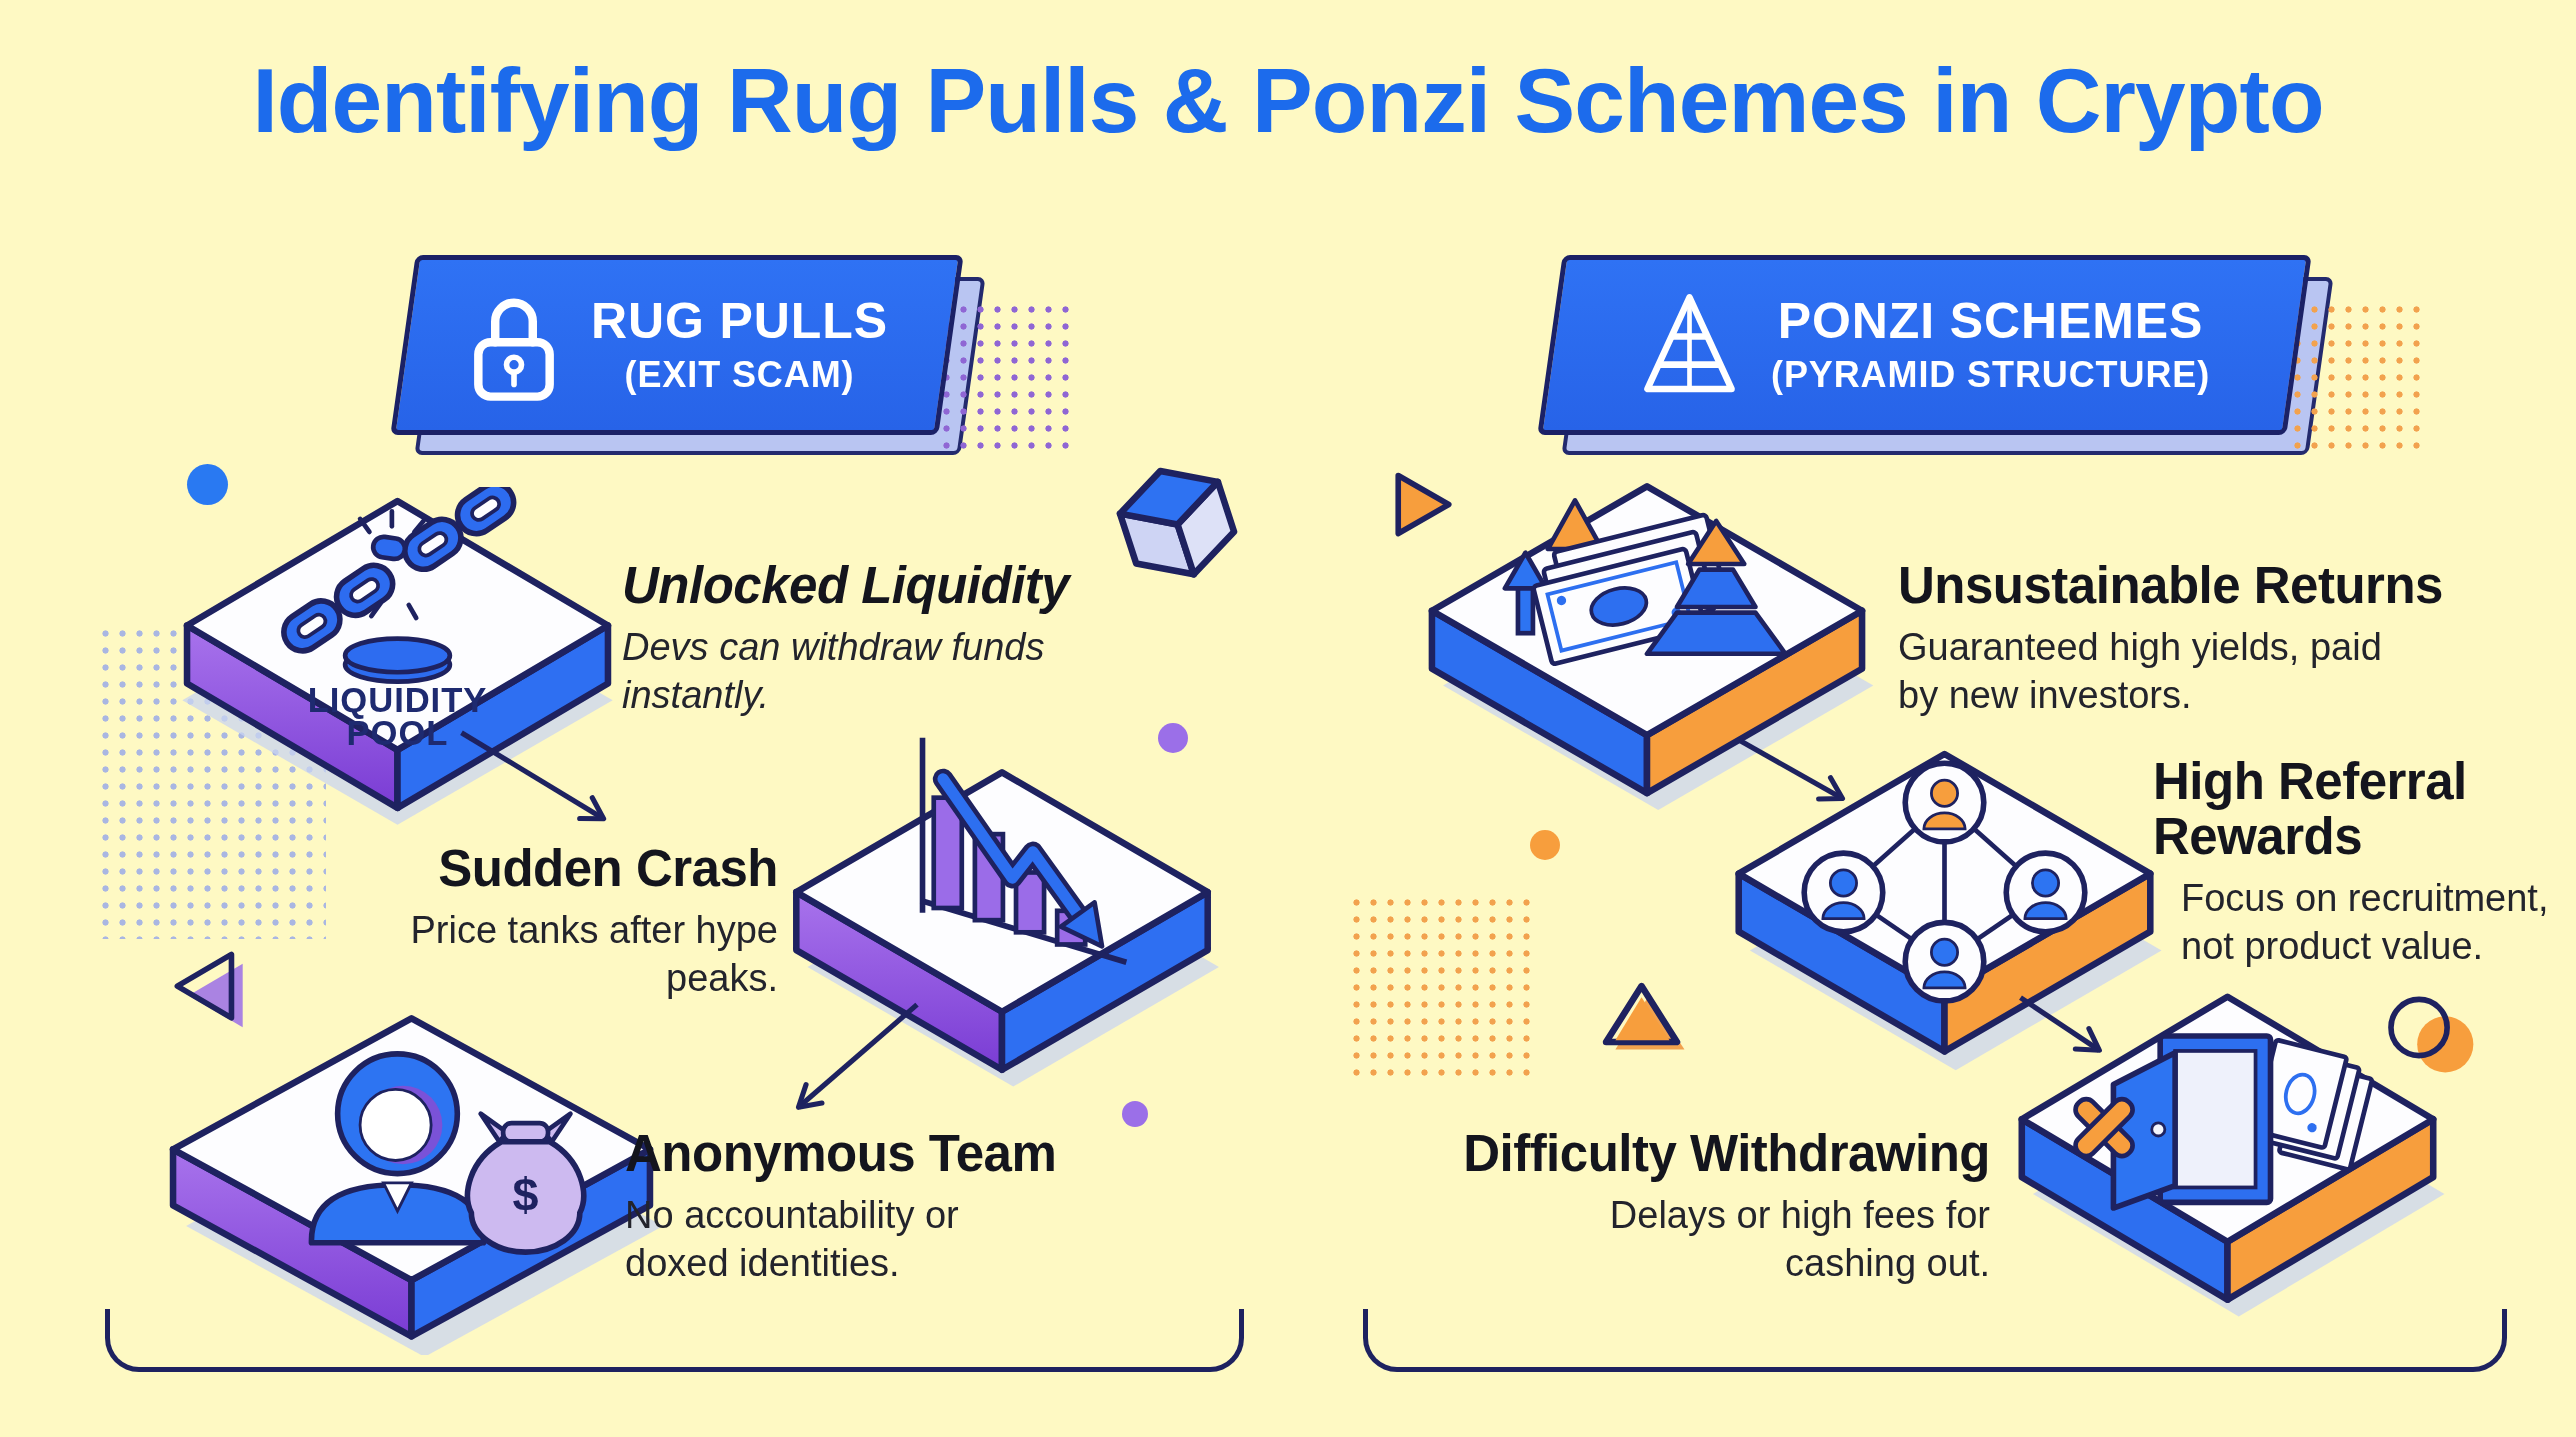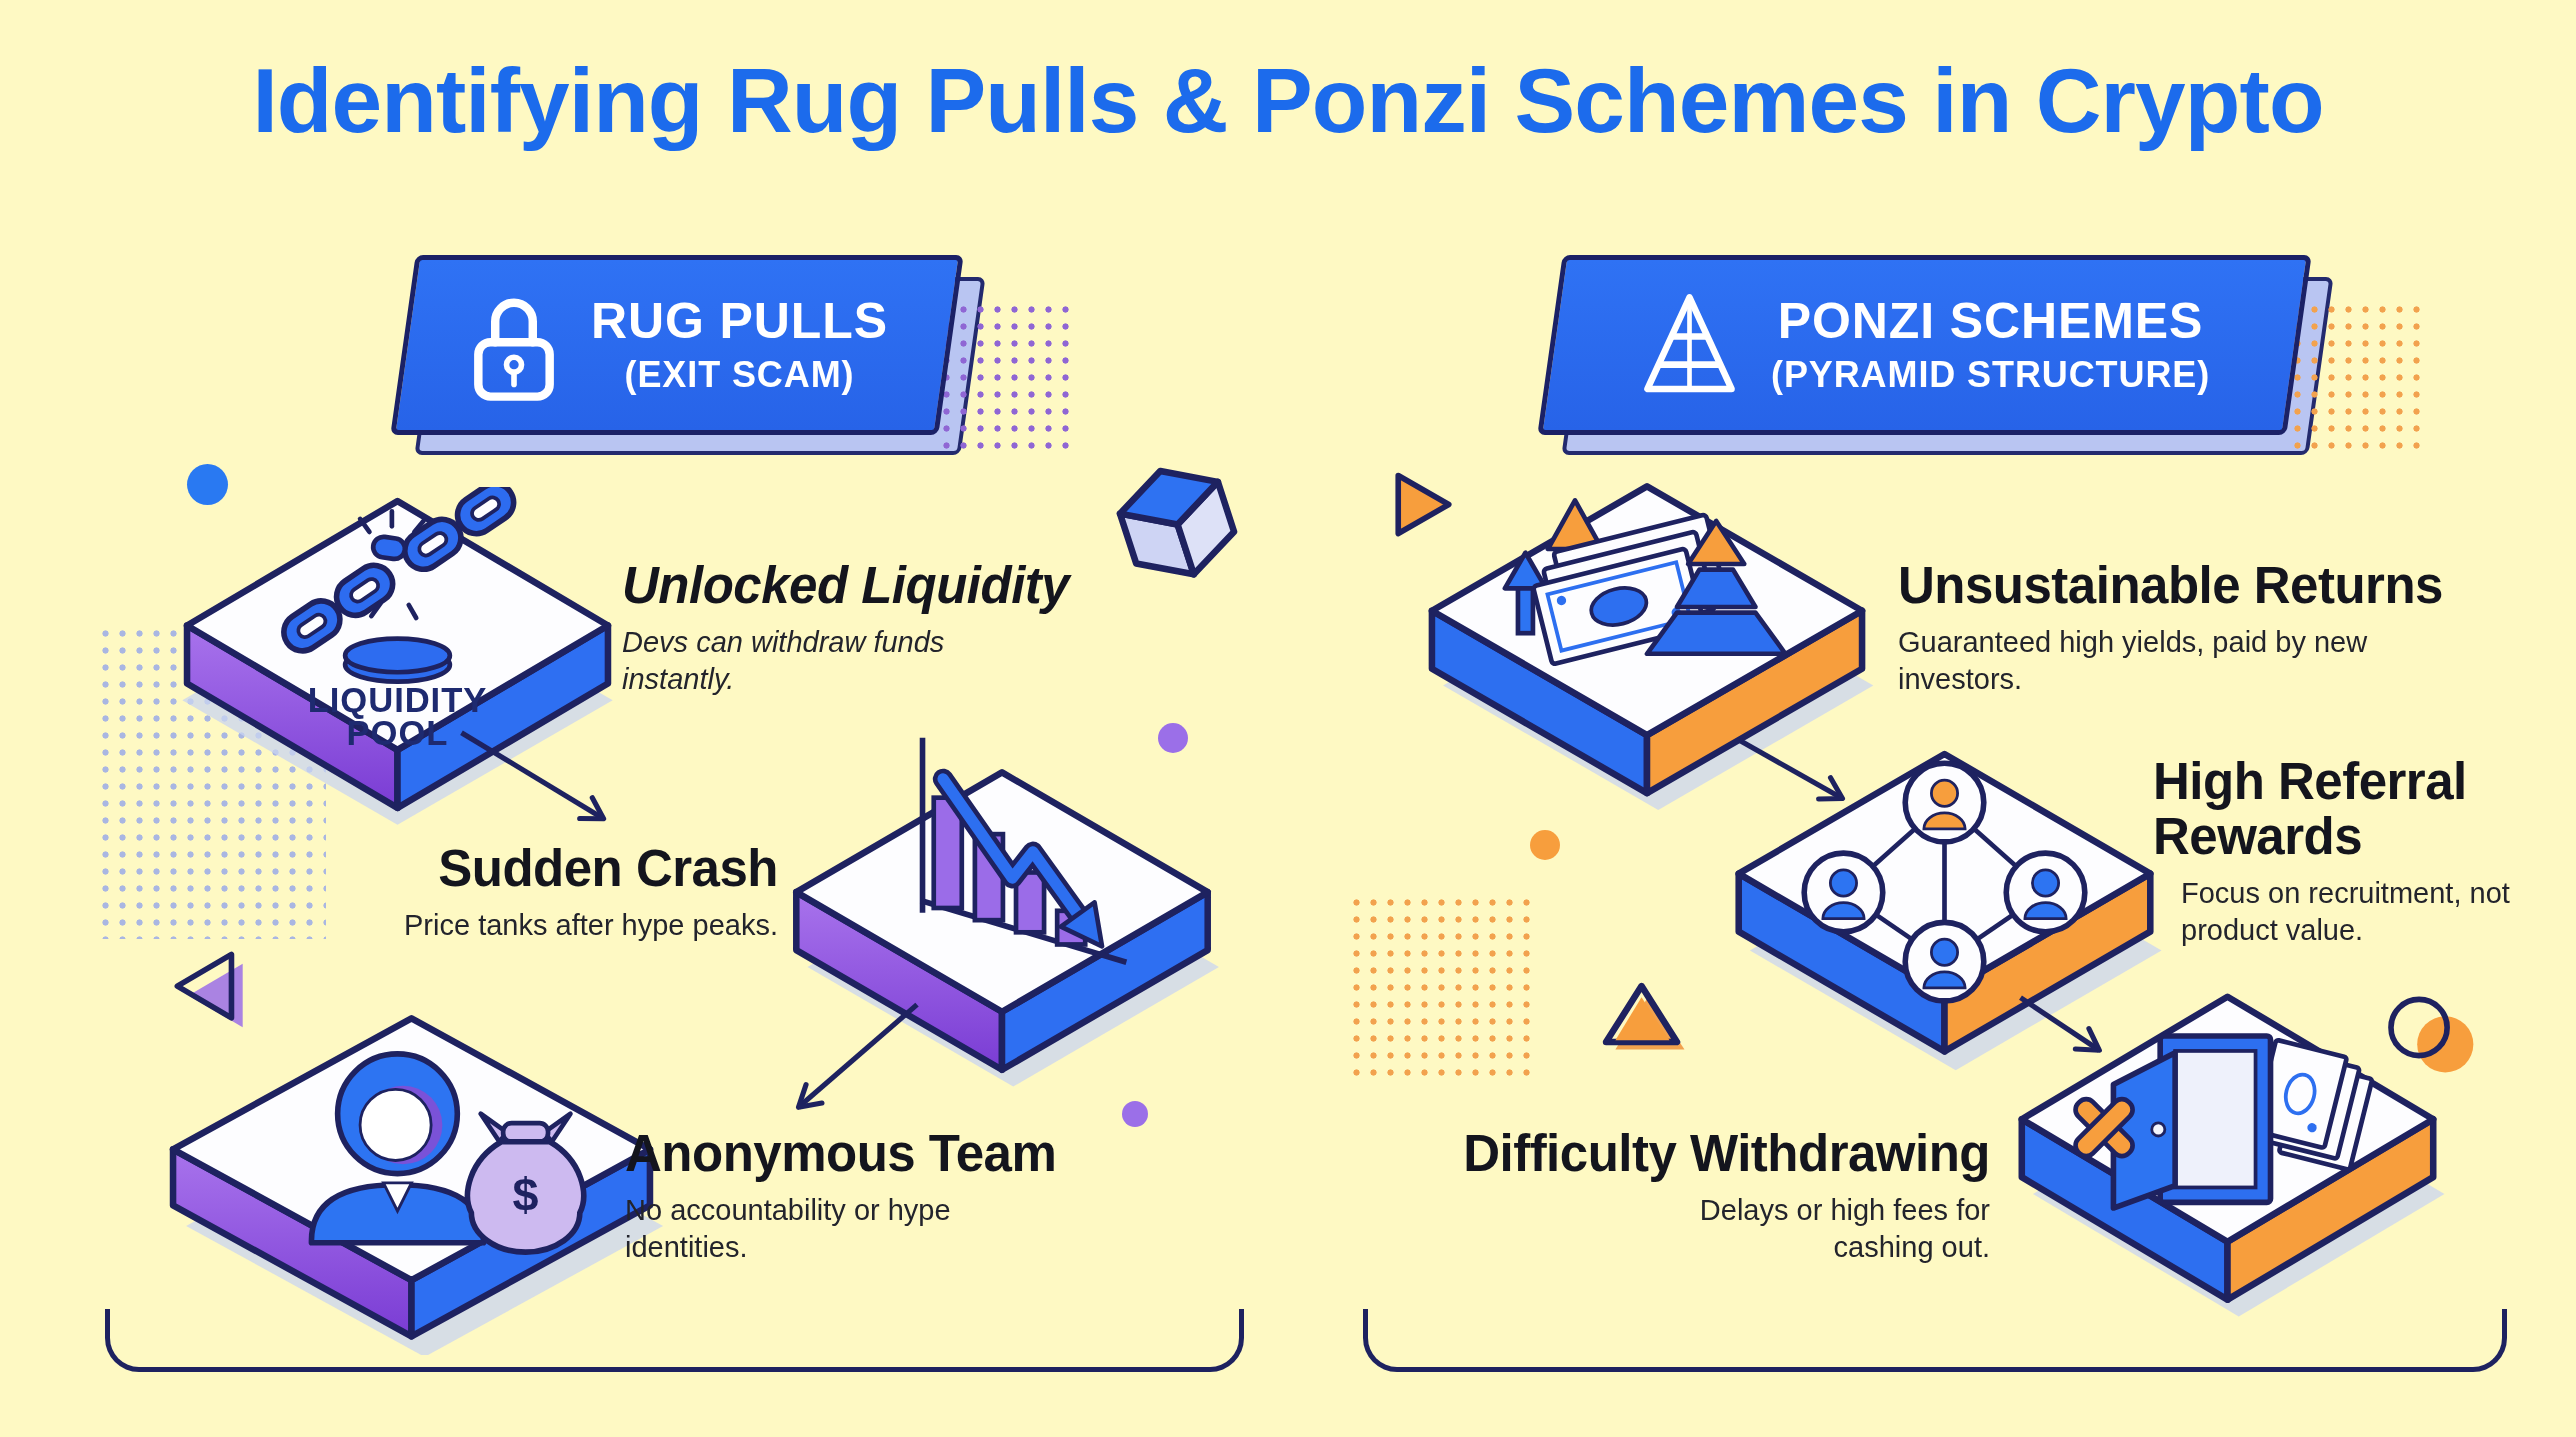--- a/index.html
+++ b/index.html
@@ -14,21 +14,21 @@
   .banner{background:linear-gradient(180deg,#2f72f4,#2763e8);border:5.6px solid #1b2166;
           display:flex;align-items:center;justify-content:center;gap:28px;z-index:3;}
   .banner-inner{transform:skewX(8deg);display:flex;align-items:center;gap:30px;}
   .banner-text{text-align:center;color:#ffffff;}
   .banner-title{font-size:50px;font-weight:bold;letter-spacing:0.9px;line-height:1.1;}
   .banner-sub{font-size:36px;font-weight:bold;letter-spacing:0.9px;margin-top:5.6px;}
 
   
   .tblock{position:absolute;z-index:4;}
   .tblock .heading{font-size:51px;font-weight:bold;color:#14151d;letter-spacing:-0.5px;line-height:1.08;}
-  .tblock .body{font-size:29px;color:#23242c;line-height:1.26;margin-top:11.2px;}
+  .tblock .body{font-size:38px;color:#23242c;line-height:1.26;margin-top:11.2px;}
   .ralign{text-align:right;margin-left:16px;}
 
   
   .dots{position:absolute;z-index:1;background-image:radial-gradient(circle,var(--c) 2.8px,transparent 3.4px);
         background-size:17px 17px;}
 
   .dot{position:absolute;border-radius:50%;z-index:2;}
 
   .platform{position:absolute;z-index:2;}
   .deco{position:absolute;z-index:2;}
@@ -192,21 +192,21 @@
   <div class="tblock" style="left:622px;top:558px;width:562px;font-style:italic;">
     <div class="heading">Unlocked Liquidity</div>
     <div class="body" style="max-width:440px;">Devs can withdraw funds instantly.</div>
   </div>
   <div class="tblock ralign" style="left:388px;top:841px;width:374px;">
     <div class="heading">Sudden Crash</div>
     <div class="body">Price tanks after hype peaks.</div>
   </div>
   <div class="tblock" style="left:625px;top:1126px;width:524px;">
     <div class="heading">Anonymous Team</div>
-    <div class="body" style="max-width:403px;">No accountability or hype identities.</div>
+    <div class="body" style="max-width:403px;">No accountability or doxed identities.</div>
   </div>
 
   <div class="banner-shadow" style="left:1574px;top:277px;width:739px;height:170px;"></div>
   <div class="banner" style="left:1550px;top:255px;width:739px;height:170px;">
     <div class="banner-inner">
       <svg width="103" height="114" viewBox="0 0 110 122">
         <polygon points="55,10 10,108 100,108" fill="none" stroke="#fff" stroke-width="7" stroke-linejoin="round"></polygon>
         <line x1="36" y1="52" x2="74" y2="52" stroke="#fff" stroke-width="7"></line>
         <line x1="22" y1="82" x2="88" y2="82" stroke="#fff" stroke-width="7"></line>
         <line x1="55" y1="14" x2="55" y2="106" stroke="#fff" stroke-width="5"></line>

